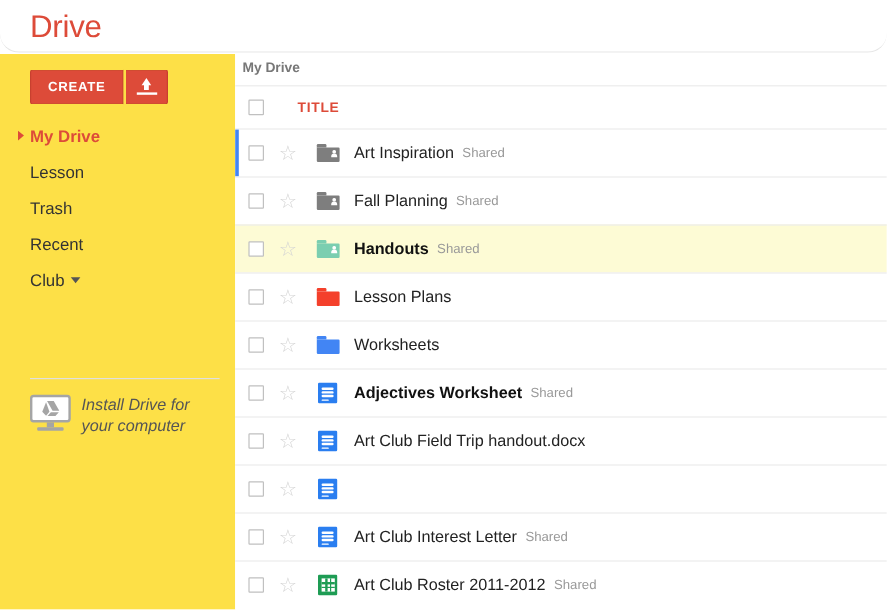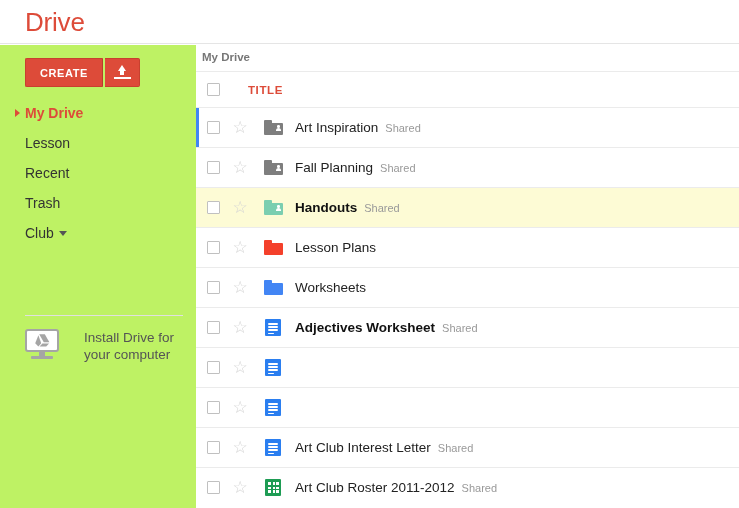--- a/index.html
+++ b/index.html
@@ -11,31 +11,32 @@
     -webkit-font-smoothing: antialiased;
     overflow: hidden;
   }
   #app { position: relative; width: 739px; height: 508px; background: #fff; }
 
   
   .header {
     position: absolute; top: 0; left: 0; width: 739px; height: 44px;
     background: #fff;
     border-bottom: 1px solid #e5e5e5;
+    border-radius: 16px;
   }
   .logo {
     position: absolute; left: 25px; top: 7px;
     font-size: 26px; color: #dd4b39;
     font-family: "Liberation Sans", sans-serif;
     letter-spacing: -0.2px;
     white-space: nowrap;
   }
 
   
-  .sidebar { position: absolute; left: 0; top: 45px; width: 196px; height: 463px; background: #bef264; padding-left: 48px; }
+  .sidebar { position: absolute; left: 0; top: 45px; width: 196px; height: 463px; background: #fde047; padding-left: 48px; }
 
   .btn-row { position: absolute; left: 25px; top: 13px; display: flex; align-items: stretch; }
   .btn-create {
     height: 29px; min-width: 78px; padding: 0 13px;
     background: #dd4b39; border: 1px solid #c8402f;
     border-right: 1px solid #b93d2c;
     color: #fff; font-size: 11px; font-weight: bold;
     letter-spacing: 0.6px;
     display: flex; align-items: center; justify-content: center;
     border-radius: 2px 0 0 2px; cursor: pointer; user-select: none;
@@ -95,21 +96,21 @@
   }
   .monitor .neck {
     position: absolute; left: 14px; top: 23px; width: 6px; height: 4px; background: #a5a5a5;
   }
   .monitor .foot {
     position: absolute; left: 6px; top: 27px; width: 22px; height: 2.5px;
     background: #a5a5a5; border-radius: 1px;
   }
   .monitor svg { position: absolute; left: 7px; top: 4px; }
   .install-text {
-    margin-left: 25px; font-size: 13.5px; color: #555; line-height: 17px; padding-top: 2px;
+    margin-left: 9px; font-size: 13.5px; color: #555; line-height: 17px; padding-top: 2px; font-style: italic;
   }
 
   
   .content { position: absolute; left: 196px; top: 45px; width: 543px; height: 463px; background: #fff; }
   .breadcrumb {
     position: absolute; left: 6px; top: 6px;
     font-size: 11.5px; font-weight: bold; color: #777; white-space: nowrap;
   }
 
   .list { position: absolute; left: 0; top: 26px; width: 543px; }
@@ -207,22 +208,22 @@
           <span class="arw"></span>
             <span class="stem"></span>
             <span class="base"></span>
         </span>
       </div>
     </div>
 
     <div class="nav" id="nav">
         <div class="nav-item active"><span class="caret"></span><span>My Drive</span></div>
         <div class="nav-item"><span>Lesson</span></div>
+        <div class="nav-item"><span>Trash</span></div>
         <div class="nav-item"><span>Recent</span></div>
-        <div class="nav-item"><span>Trash</span></div>
         <div class="nav-item"><span>Club</span><span class="dcaret"></span></div>
       </div>
 
     <div class="side-divider"></div>
 
     <div class="install">
       <span class="monitor">
         <span class="screen"></span>
           <span class="neck"></span>
           <span class="foot"></span>
@@ -338,20 +339,21 @@
             <span class="cb"></span>
             <span class="star">☆</span>
             <span class="icon-cell">
               <span class="doc" style="background: rgb(42, 126, 240);">
                 <span class="ln" style="top: 4px; width: 10px;"></span>
                 <span class="ln" style="top: 7.2px; width: 10px;"></span>
                 <span class="ln" style="top: 10.4px; width: 10px;"></span>
                 <span class="ln" style="top: 13.6px; width: 6px;"></span>
               </span>
             </span>
+            <span class="fname">Art Club Field Trip handout.docx</span>
           </div>
           <div class="row">
             <span class="cb"></span>
             <span class="star">☆</span>
             <span class="icon-cell">
               <span class="doc" style="background: rgb(42, 126, 240);">
                 <span class="ln" style="top: 4px; width: 10px;"></span>
                 <span class="ln" style="top: 7.2px; width: 10px;"></span>
                 <span class="ln" style="top: 10.4px; width: 10px;"></span>
                 <span class="ln" style="top: 13.6px; width: 6px;"></span>

